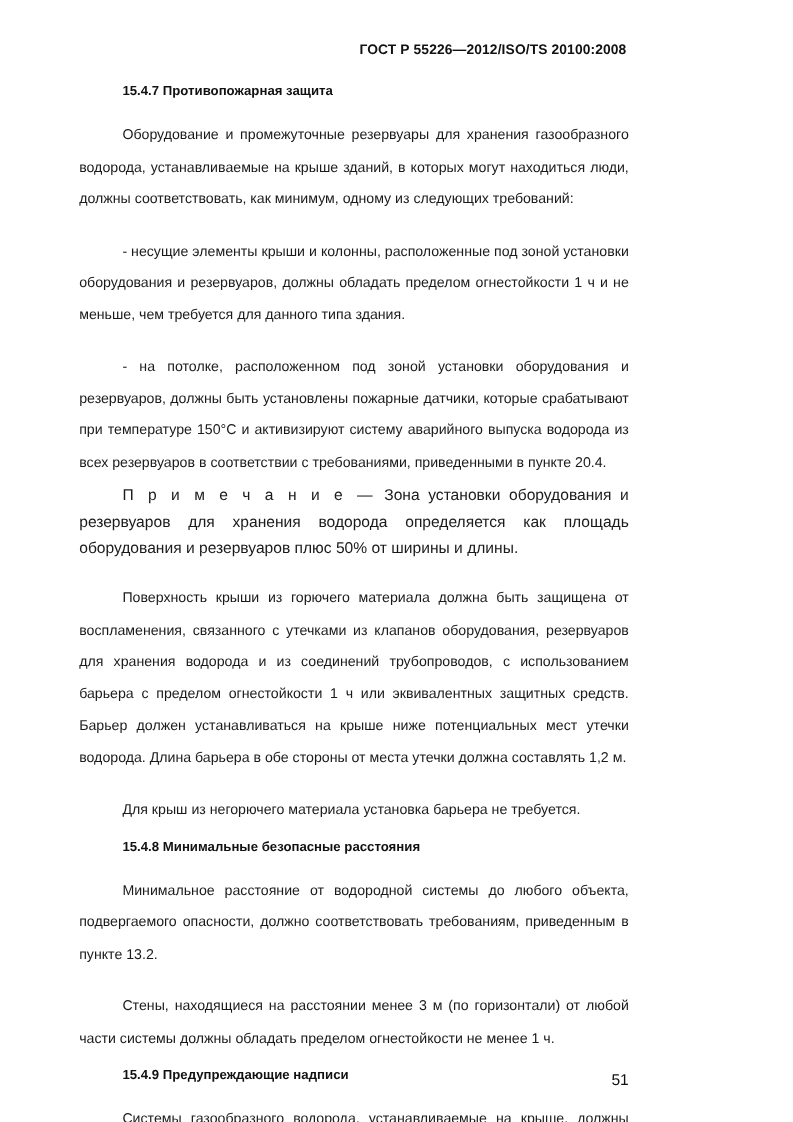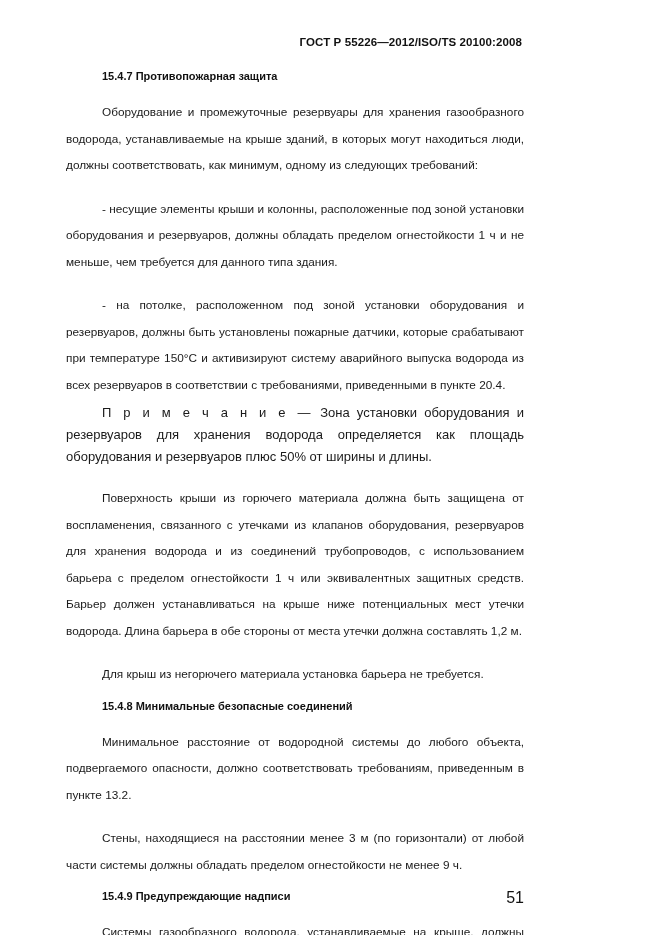--- a/index.html
+++ b/index.html
@@ -61,21 +61,21 @@
     text-indent: 36px;
     color: #1a1a1a;
   }
   .note .note-label {
     letter-spacing: 2.4px;
   }
   .pagenum {
     position: absolute;
     right: 46px;
     bottom: 28px;
-    font-size: 16px;
+    font-size: 13px;
     color: #111;
   }
 </style>
 </head>
 <body>
 
 <div class="page">
 
   <div class="header">ГОСТ Р 55226—2012/ISO/TS 20100:2008</div>
 
@@ -86,23 +86,23 @@
     <p class="body-text dash">- на потолке, расположенном под зоной установки оборудования и резервуаров, должны быть установлены пожарные датчики, которые срабатывают при температуре 150°С и активизируют систему аварийного выпуска водорода из всех резервуаров в соответствии с требованиями, приведенными в пункте 20.4.</p>
     <p class="note">
       <span class="note-label">П р и м е ч а н и е —</span>
       <span>Зона установки оборудования и резервуаров для хранения водорода определяется как площадь оборудования и резервуаров плюс 50% от ширины и длины.</span>
     </p>
     <p class="body-text">Поверхность крыши из горючего материала должна быть защищена от воспламенения, связанного с утечками из клапанов оборудования, резервуаров для хранения водорода и из соединений трубопроводов, с использованием барьера с пределом огнестойкости 1 ч или эквивалентных защитных средств. Барьер должен устанавливаться на крыше ниже потенциальных мест утечки водорода. Длина барьера в обе стороны от места утечки должна составлять 1,2 м.</p>
     <p class="body-text">Для крыш из негорючего материала установка барьера не требуется.</p>
   </div>
 
   <div>
-    <div class="heading spaced-top">15.4.8 Минимальные безопасные соединений</div>
+    <div class="heading spaced-top">15.4.8 Минимальные безопасные расстояния</div>
     <p class="body-text">Минимальное расстояние от водородной системы до любого объекта, подвергаемого опасности, должно соответствовать требованиям, приведенным в пункте 13.2.</p>
-    <p class="body-text">Стены, находящиеся на расстоянии менее 3 м (по горизонтали) от любой части системы должны обладать пределом огнестойкости не менее 9 ч.</p>
+    <p class="body-text">Стены, находящиеся на расстоянии менее 3 м (по горизонтали) от любой части системы должны обладать пределом огнестойкости не менее 1 ч.</p>
   </div>
 
   <div>
     <div class="heading spaced-top">15.4.9 Предупреждающие надписи</div>
     <p class="body-text">Системы газообразного водорода, устанавливаемые на крыше, должны сопровождаться предупреждающими надписями следующего содержания:</p>
   </div>
 
   <div class="pagenum">51</div>
 
 </div>

